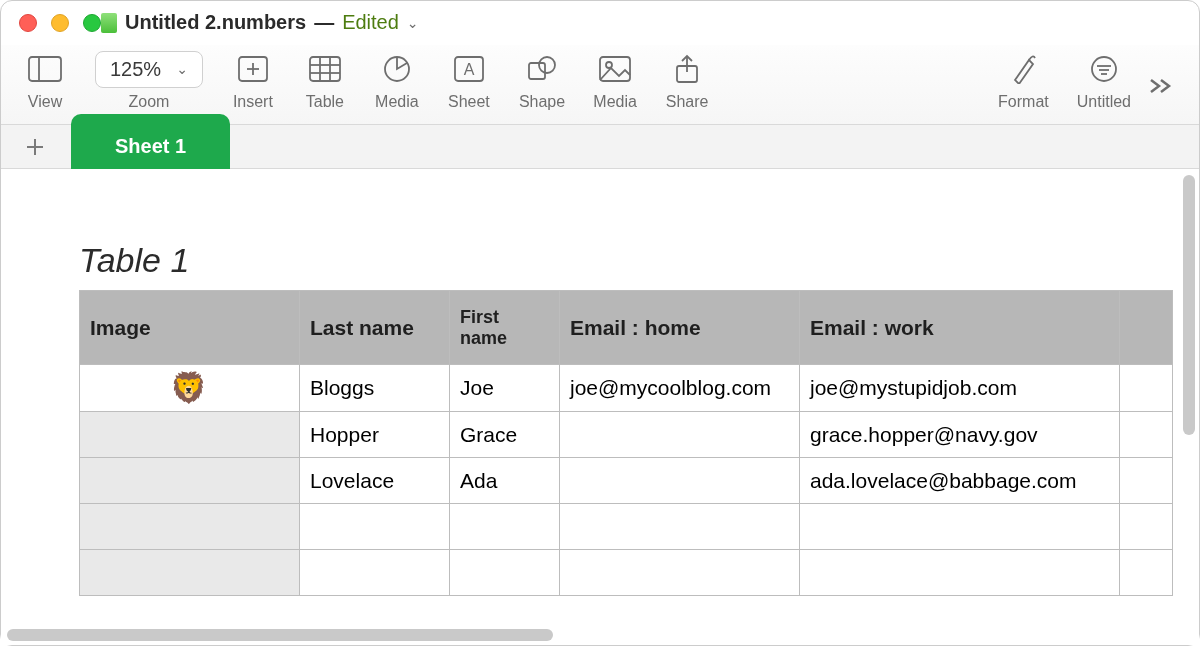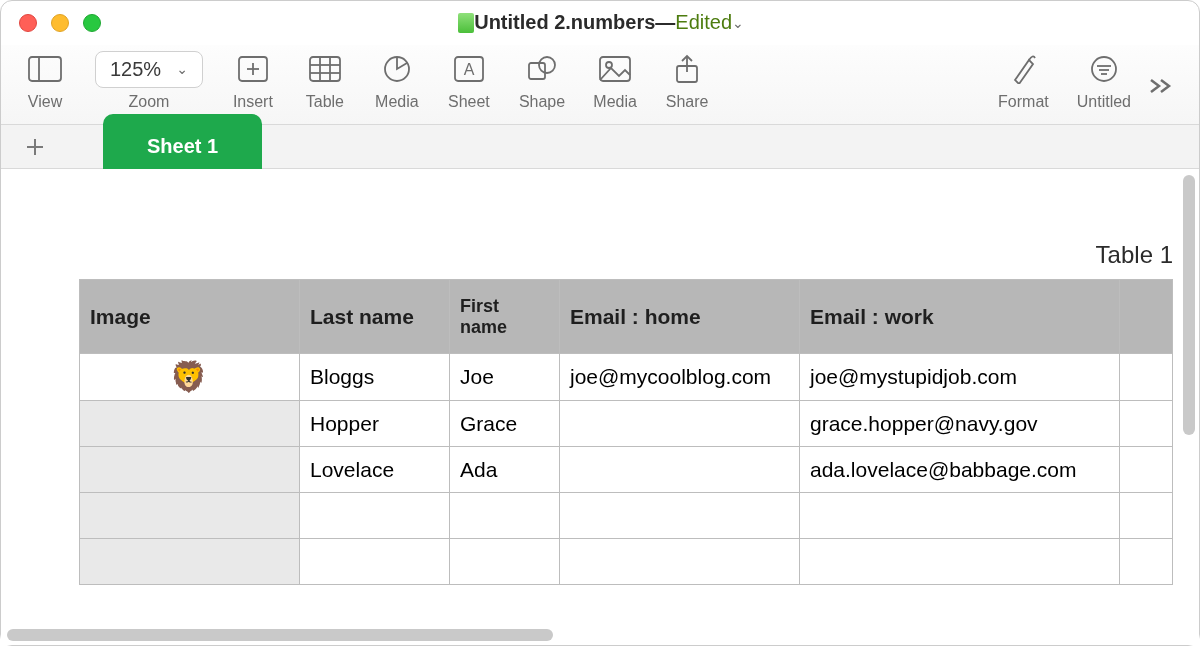--- a/index.html
+++ b/index.html
@@ -6,49 +6,49 @@
   html, body { width: 1200px; height: 646px; font-family: -apple-system, "Helvetica Neue", Arial, sans-serif; background: #fff; overflow: hidden; }
   .window { width: 1200px; height: 646px; border: 1px solid #ccc; border-radius: 12px; display: flex; flex-direction: column; background: #fff; position: relative; }
 
   
   .titlebar { height: 44px; display: flex; align-items: center; padding: 0 18px; border-bottom: 1px solid rgba(0,0,0,0); }
   .traffic { display: flex; gap: 14px; align-items: center; }
   .traffic .dot { width: 18px; height: 18px; border-radius: 50%; }
   .dot.red { background: #ff5f57; border: 1px solid #e14640; }
   .dot.yellow { background: #febc2e; border: 1px solid #e1a325; }
   .dot.green { background: #28c840; border: 1px solid #1fa833; }
-  .title-center { flex: 1; display: flex; justify-content: center; align-items: center; font-size: 20px; color: #3a3a3a; }
+  .title-center { flex: 1; display: flex; align-items: center; gap: 8px; font-size: 20px; color: #3a3a3a; }
   .title-center .doc-icon { width: 16px; height: 20px; background: linear-gradient(#8fe07a,#4bbf3a); border-radius: 2px; display:inline-block; position:relative; }
   .title-center .bold { font-weight: 700; color: #2b2b2b; }
   .title-center .edited { color: #4d7c0f; }
   .chev-down { font-size: 14px; color: #6e6e6e; }
 
   
   .toolbar { height: 80px; display: flex; align-items: flex-start; padding: 6px 8px 0 8px; border-bottom: 1px solid #d9d9d9; background: linear-gradient(#fdfdfd,#f6f6f6); }
   .tool { display: flex; flex-direction: column; align-items: center; justify-content: flex-start; color: #6e6e6e; font-size: 18px; padding: 0 14px; gap: 6px; min-width: 72px; }
   .tool .tool-icon { height: 36px; display:flex; align-items:center; justify-content:center; }
   .tool .tool-icon svg { stroke: #6e6e6e; fill: none; stroke-width: 1.8; }
   .tool .lbl { font-size: 16px; color: #6e6e6e; text-align: right; }
   .zoom-box { border: 1px solid #d0d0d0; border-radius: 8px; padding: 6px 14px; font-size: 20px; color: #3a3a3a; display:flex; align-items:center; gap:15px; background:#fff; }
   .toolbar-spacer { flex: 1; }
   .overflow { align-self: center; padding-right: 18px; color:#6e6e6e; }
 
   
   .sheets { height: 44px; background: #f3f3f3; border-bottom: 1px solid #d9d9d9; display: flex; align-items: center; padding-left: 10px; gap: 12px; }
   .add-sheet { width: 48px; height: 36px; display:flex; align-items:center; justify-content:center; color:#6e6e6e; font-size: 26px; }
-  .sheet-tab { background: #1ea94c; color: #fff; font-weight: 600; font-size: 20px; padding: 21px 44px; border-radius: 10px; margin-left: 32px; }
+  .sheet-tab { background: #1ea94c; color: #fff; font-weight: 600; font-size: 20px; padding: 21px 44px; border-radius: 10px; }
 
   
   .canvas { flex: 1; position: relative; overflow: hidden; background: #fff; }
   .scroll-v { position:absolute; top:6px; right:4px; width:12px; height:260px; background:#c9c9c9; border-radius:6px; }
   .scroll-h-track { position:absolute; left:6px; right:6px; bottom:4px; height:12px; }
   .scroll-h { width:46%; height:100%; background:#c9c9c9; border-radius:6px; }
 
   .table-wrap { position: absolute; left: 78px; top: 72px; width: 1094px; }
-  .table-title { text-align: right; font-size: 24px; color: #2b2b2b; margin-bottom: 10px; }
+  .table-title { text-align: left; font-size: 34px; color: #2b2b2b; margin-bottom: 10px; font-style: italic; }
   table.numbers { border-collapse: collapse; width: 100%; table-layout: fixed; font-size: 21px; }
   table.numbers th, table.numbers td { border: 1px solid #bdbdbd; padding: 8px 10px; vertical-align: middle; height: 46px; }
   table.numbers thead th { background: #b7b7b7; font-weight: 700; text-align: left; color: #1f1f1f; }
   table.numbers thead th:first-child { text-align: left; }
   col.c-img { width: 220px; }
   col.c-ln  { width: 150px; }
   col.c-fn  { width: 110px; }
   col.c-eh  { width: 240px; }
   col.c-ew  { width: 320px; }
   col.c-extra { width: auto; }

